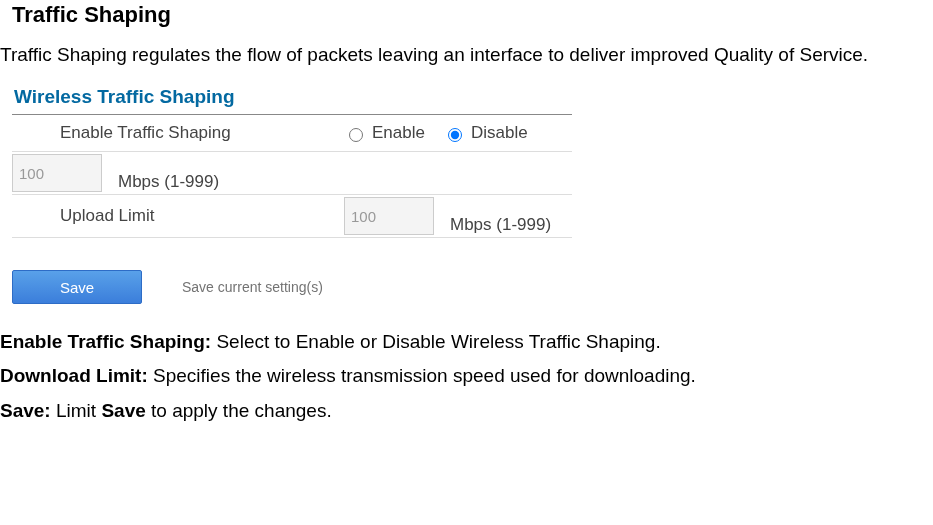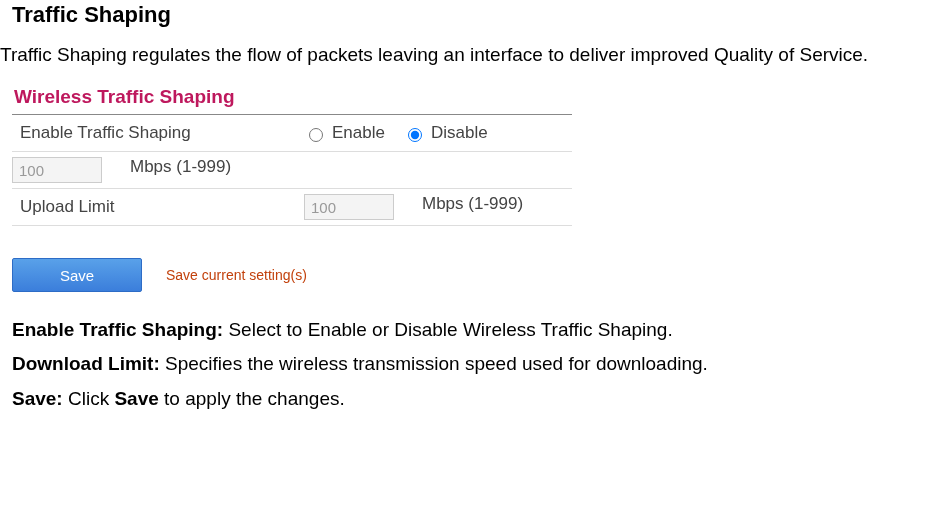--- a/index.html
+++ b/index.html
@@ -22,94 +22,95 @@
     }
     .panel {
       margin: 10px 0 0 12px;
       width: 560px;
       font-family: Arial, Helvetica, sans-serif;
       font-stretch: normal;
     }
     .panel-title {
       font-size: 19px;
       font-weight: bold;
-      color: #be185d;
+      color: #0369a1;
       padding: 4px 2px 6px 2px;
       border-bottom: 1px solid #888;
     }
     .row {
       display: flex;
       align-items: center;
       border-bottom: 1px solid #ddd;
       min-height: 36px;
       font-size: 17px;
       color: #444;
     }
     .row .label {
       flex: 0 0 280px;
       padding: 4px 4px 4px 8px;
+      margin-left: 40px;
     }
     .row .control {
       flex: 1;
       display: flex;
-      align-items: flex-start;
+      align-items: flex-end;
       gap: 6px;
       padding: 2px 0;
     }
     .radio {
       display: inline-flex;
       align-items: center;
       gap: 6px;
       margin-right: 12px;
     }
     .radio input {
       width: 14px;
       height: 14px;
     }
     input.text {
       width: 90px;
-      height: 26px;
+      height: 38px;
       border: 1px solid #ccc;
       background: #f4f4f4;
       color: #999;
       font-size: 15px;
       padding: 0 6px;
       box-sizing: border-box;
     }
     .unit {
-      margin-left: 22px;
+      margin-left: 10px;
     }
     .save-row {
       display: flex;
       align-items: center;
       margin: 32px 0 0 12px;
       font-stretch: normal;
     }
     .save-btn {
       background: linear-gradient(#59a1e9, #3b7edb);
       border: 1px solid #2d6cc6;
       color: #fff;
       font-size: 15px;
       width: 130px;
       height: 34px;
       border-radius: 2px;
       cursor: pointer;
     }
     .save-hint {
-      margin-left: 24px;
-      color: #c2410c;
+      margin-left: 40px;
+      color: #737373;
       font-size: 14px;
     }
     .defs {
       margin: 22px 0 0 0;
       font-size: 19px;
       line-height: 1.7;
     }
     .defs p {
-      margin: 0 0 2px 12px;
+      margin: 0 0 2px 0;
     }
     .b {
       font-weight: bold;
     }
   </style>
 </head>
 <body>
 
 <h1 class="page-title">Traffic Shaping</h1>
 <p class="intro">Traffic Shaping regulates the flow of packets leaving an interface to deliver improved Quality of Service.</p>
@@ -153,15 +154,15 @@
 </div>
 
 <div class="defs">
   <p>
     <span class="b">Enable Traffic Shaping:</span><span> Select to Enable or Disable Wireless Traffic Shaping.</span>
   </p>
   <p>
     <span class="b">Download Limit:</span><span> Specifies the wireless transmission speed used for downloading.</span>
   </p>
   <p>
-    <span class="b">Save:</span><span> Click </span><span class="b">Save</span><span> to apply the changes.</span>
+    <span class="b">Save:</span><span> Limit </span><span class="b">Save</span><span> to apply the changes.</span>
   </p>
 </div>
 
 </body></html>

